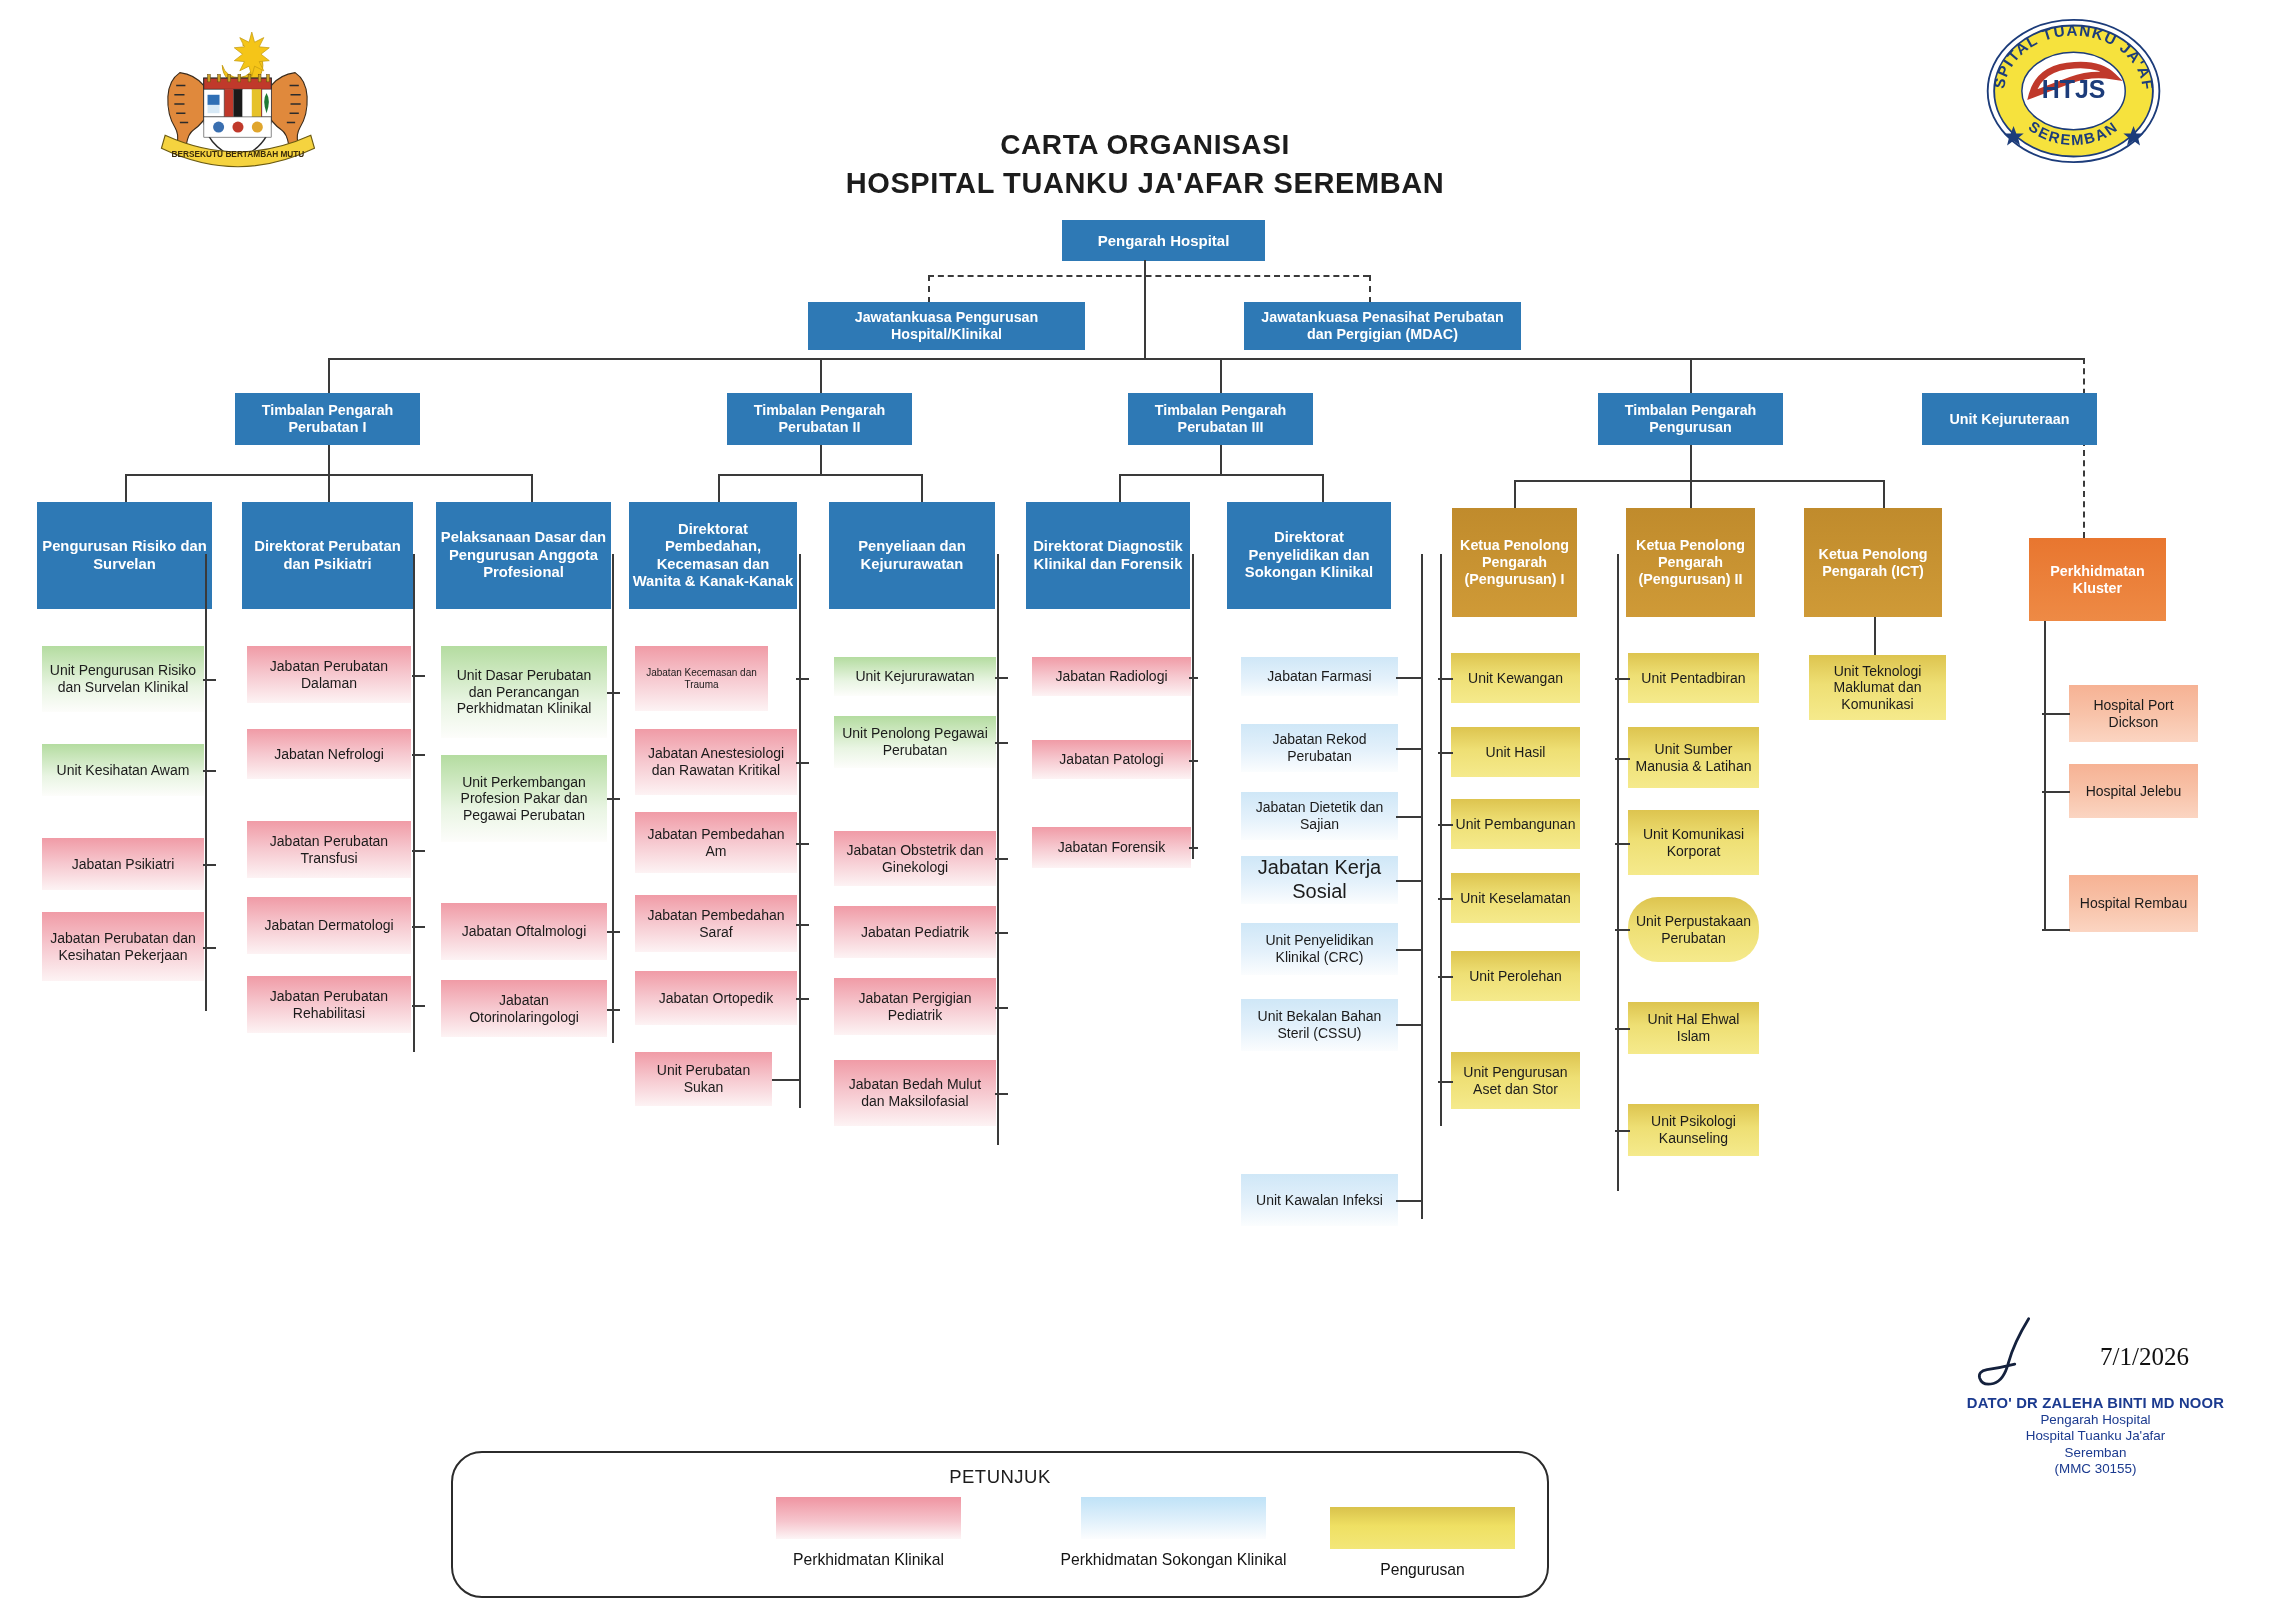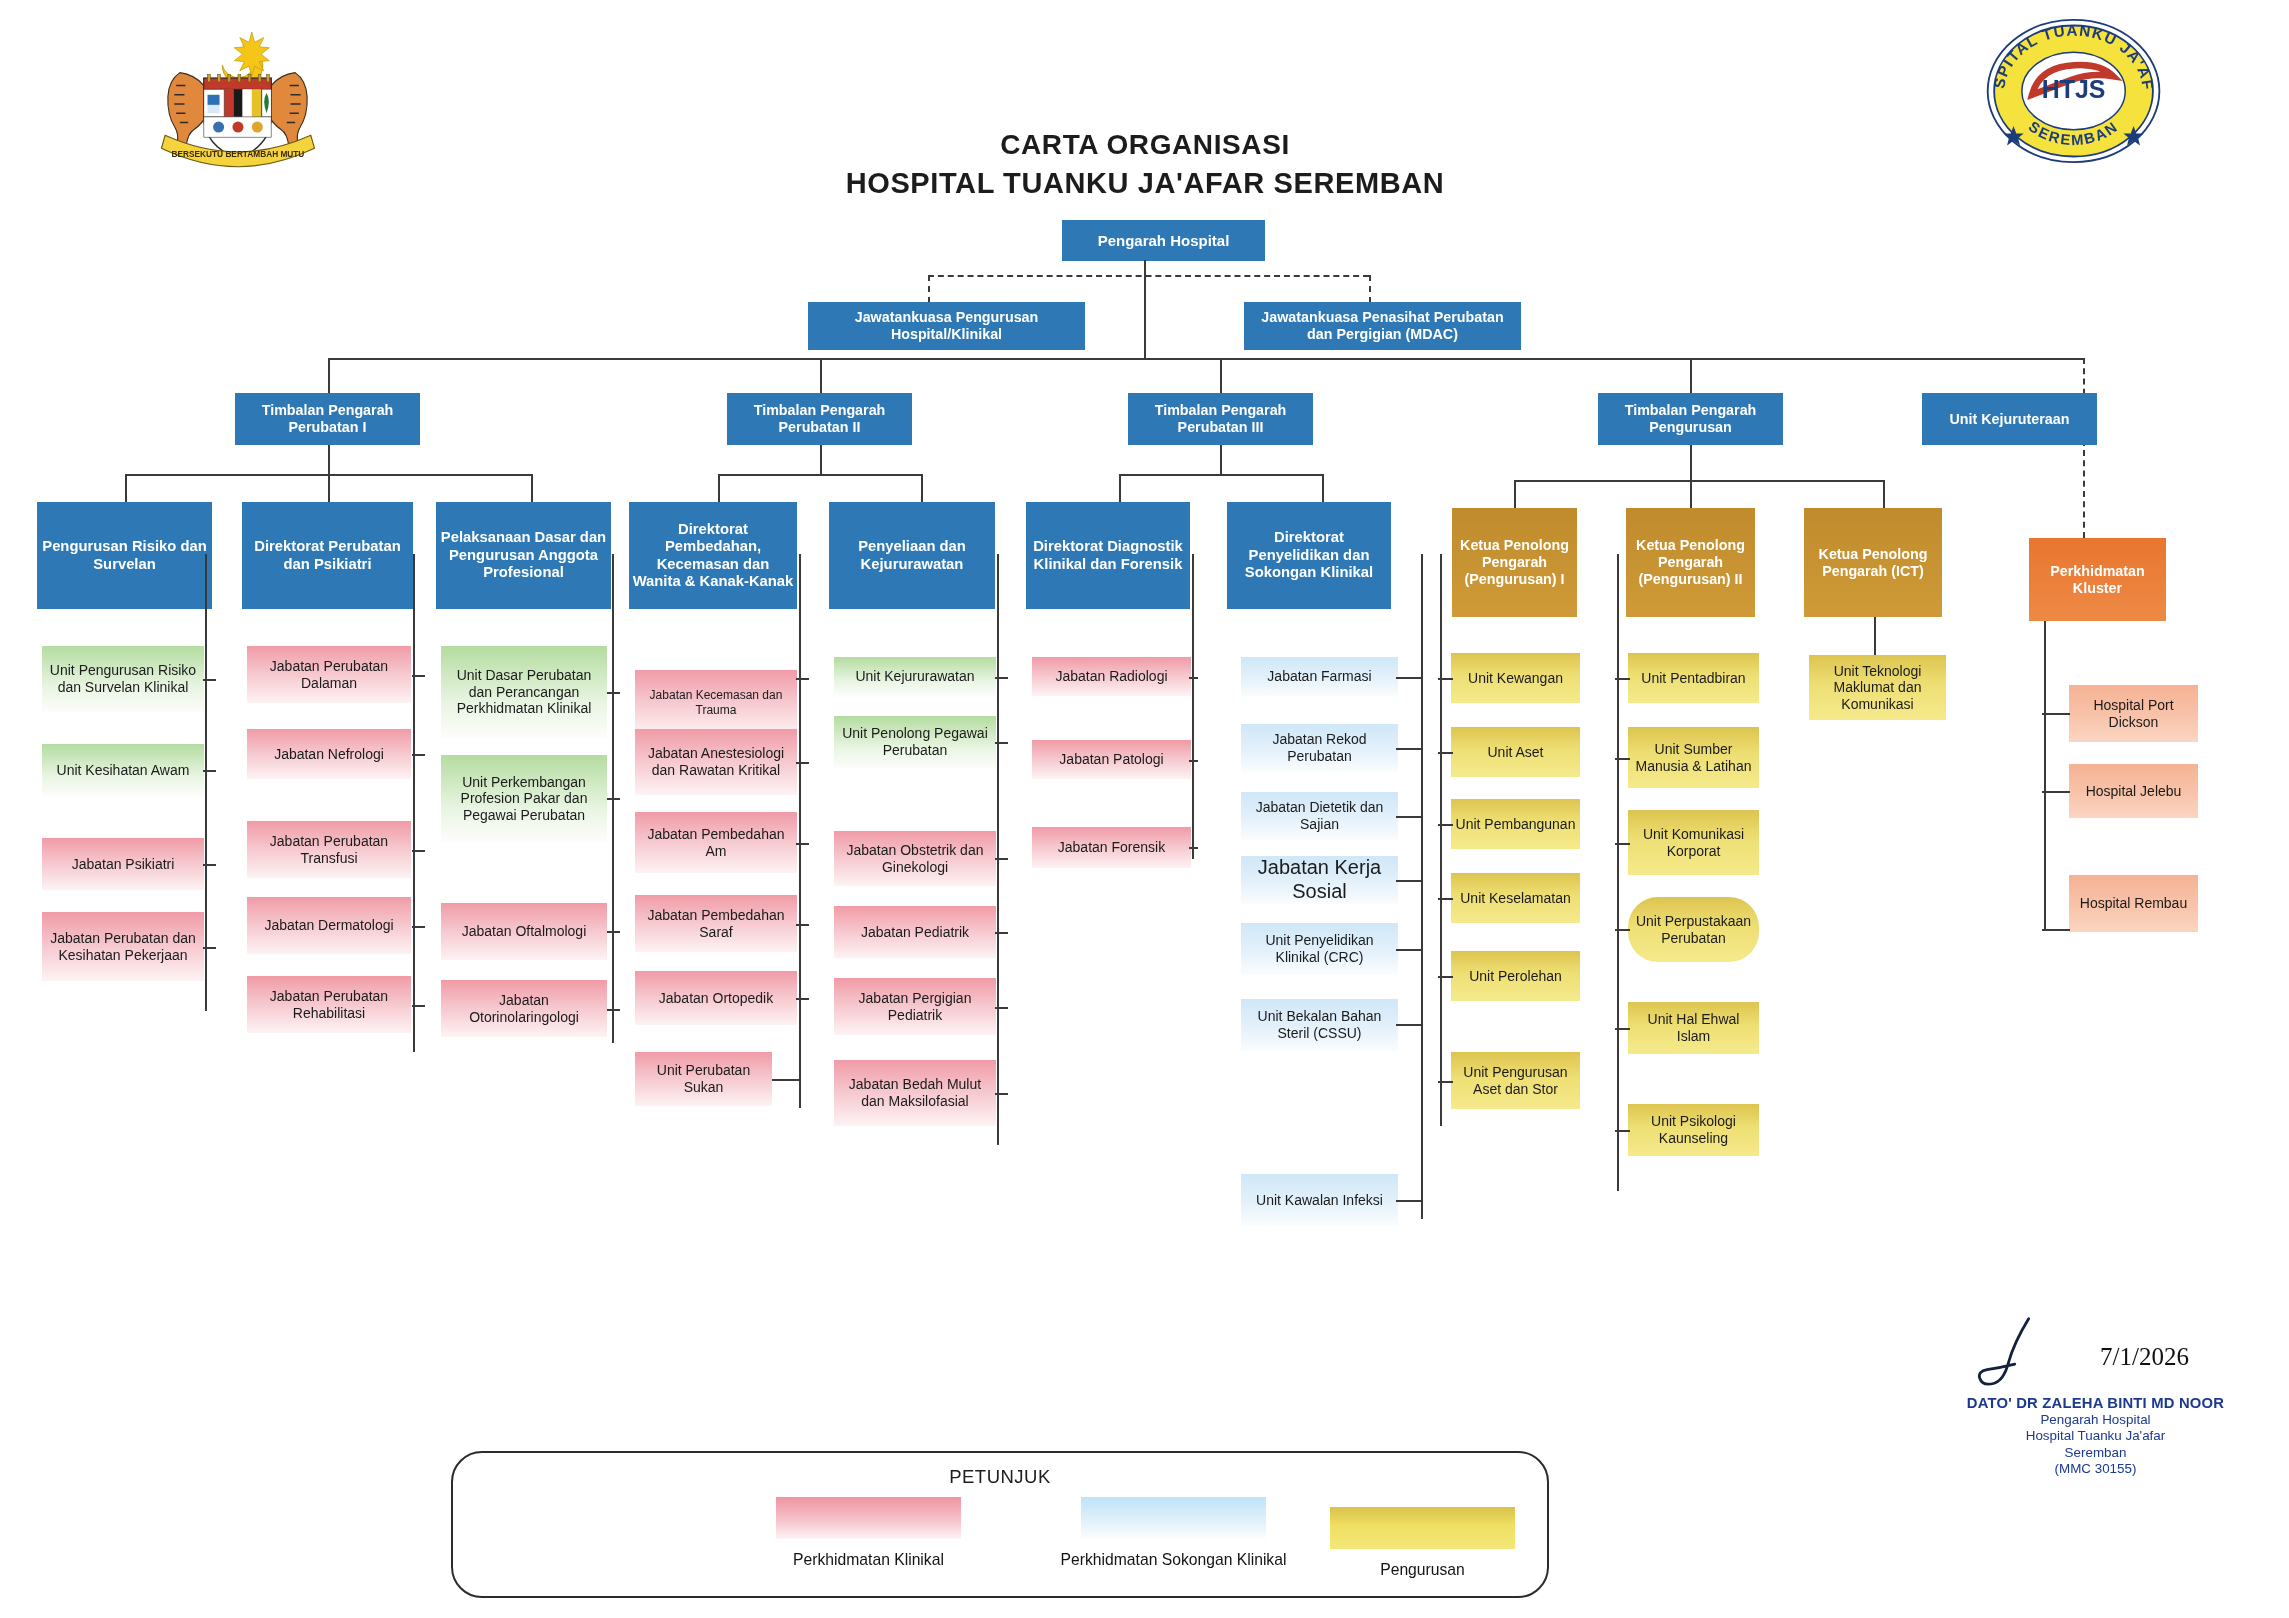--- a/index.html
+++ b/index.html
@@ -220,21 +220,21 @@
   <div class="ln lh" style="left:607px;top:692px;width:13px;"></div>
   <div class="node green" style="left:441px;top:755px;width:166px;height:87px;font-size:14px;">Unit Perkembangan Profesion Pakar dan Pegawai Perubatan</div>
   <div class="ln lh" style="left:607px;top:798px;width:13px;"></div>
   <div class="node pink" style="left:441px;top:903px;width:166px;height:57px;font-size:14px;">Jabatan Oftalmologi</div>
   <div class="ln lh" style="left:607px;top:931px;width:13px;"></div>
   <div class="node pink" style="left:441px;top:980px;width:166px;height:57px;font-size:14px;">Jabatan Otorinolaringologi</div>
   <div class="ln lh" style="left:607px;top:1009px;width:13px;"></div>
 
   <div class="node blue" style="left:629px;top:502px;width:168px;height:107px;font-size:14.8px;">Direktorat Pembedahan, Kecemasan dan Wanita &amp; Kanak-Kanak</div>
   <div class="ln lv" style="left:799px;top:554px;height:554px;"></div>
-  <div class="node pink" style="left:635px;top:646px;width:162px;height:65px;font-size:12px;margin-top:24px;">Jabatan Kecemasan dan Trauma</div>
+  <div class="node pink" style="left:635px;top:646px;width:133px;height:65px;font-size:10px;">Jabatan Kecemasan dan Trauma</div>
   <div class="ln lh" style="left:796px;top:678px;width:13px;"></div>
   <div class="node pink" style="left:635px;top:729px;width:162px;height:66px;font-size:14px;">Jabatan Anestesiologi dan Rawatan Kritikal</div>
   <div class="ln lh" style="left:796px;top:762px;width:13px;"></div>
   <div class="node pink" style="left:635px;top:812px;width:162px;height:61px;font-size:14px;">Jabatan Pembedahan Am</div>
   <div class="ln lh" style="left:796px;top:843px;width:13px;"></div>
   <div class="node pink" style="left:635px;top:895px;width:162px;height:57px;font-size:14px;">Jabatan Pembedahan Saraf</div>
   <div class="ln lh" style="left:796px;top:924px;width:13px;"></div>
   <div class="node pink" style="left:635px;top:971px;width:162px;height:54px;font-size:14px;">Jabatan Ortopedik</div>
   <div class="ln lh" style="left:796px;top:998px;width:13px;"></div>
   <div class="node pink" style="left:635px;top:1052px;width:137px;height:54px;font-size:14px;">Unit Perubatan Sukan</div>
@@ -278,21 +278,21 @@
   <div class="ln lh" style="left:1396px;top:949px;width:26px;"></div>
   <div class="node lblue" style="left:1241px;top:999px;width:157px;height:52px;font-size:14px;">Unit Bekalan Bahan Steril (CSSU)</div>
   <div class="ln lh" style="left:1396px;top:1024px;width:26px;"></div>
   <div class="node lblue" style="left:1241px;top:1174px;width:157px;height:52px;font-size:14px;">Unit Kawalan Infeksi</div>
   <div class="ln lh" style="left:1396px;top:1200px;width:26px;"></div>
 
   <div class="node orange-head" style="left:1452px;top:508px;width:125px;height:109px;font-size:14.3px;">Ketua Penolong Pengarah (Pengurusan) I</div>
   <div class="ln lv" style="left:1440px;top:554px;height:572px;"></div>
   <div class="node yellow" style="left:1451px;top:653px;width:129px;height:50px;font-size:14px;">Unit Kewangan</div>
   <div class="ln lh" style="left:1438px;top:678px;width:14.8px;"></div>
-  <div class="node yellow" style="left:1451px;top:727px;width:129px;height:50px;font-size:14px;">Unit Aset</div>
+  <div class="node yellow" style="left:1451px;top:727px;width:129px;height:50px;font-size:14px;">Unit Hasil</div>
   <div class="ln lh" style="left:1438px;top:752px;width:14.8px;"></div>
   <div class="node yellow" style="left:1451px;top:799px;width:129px;height:50px;font-size:14px;">Unit Pembangunan</div>
   <div class="ln lh" style="left:1438px;top:824px;width:14.8px;"></div>
   <div class="node yellow" style="left:1451px;top:873px;width:129px;height:50px;font-size:14px;">Unit Keselamatan</div>
   <div class="ln lh" style="left:1438px;top:898px;width:14.8px;"></div>
   <div class="node yellow" style="left:1451px;top:951px;width:129px;height:50px;font-size:14px;">Unit Perolehan</div>
   <div class="ln lh" style="left:1438px;top:976px;width:14.8px;"></div>
   <div class="node yellow" style="left:1451px;top:1052px;width:129px;height:57px;font-size:14px;">Unit Pengurusan Aset dan Stor</div>
   <div class="ln lh" style="left:1438px;top:1081px;width:14.8px;"></div>
 

